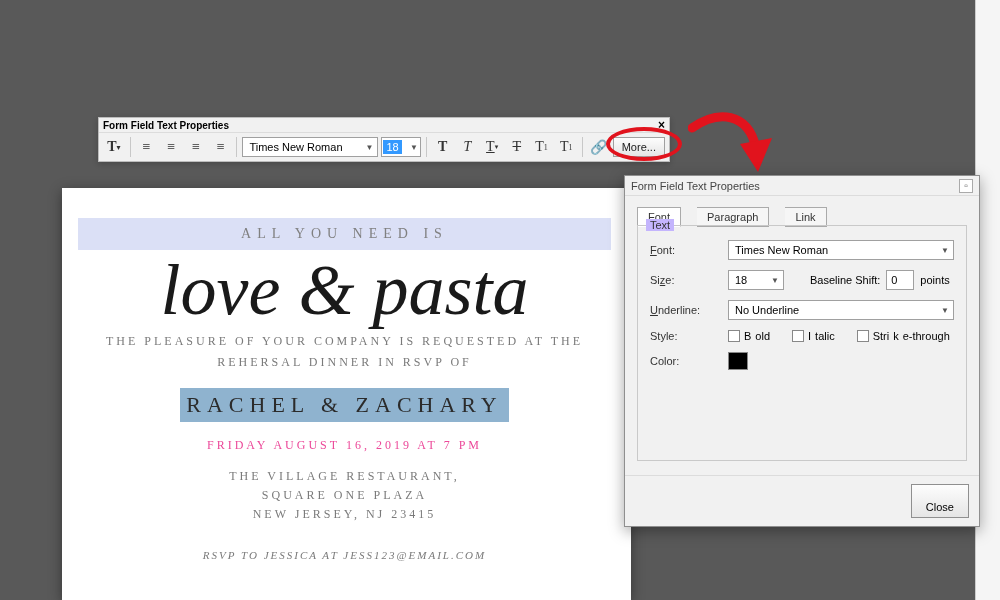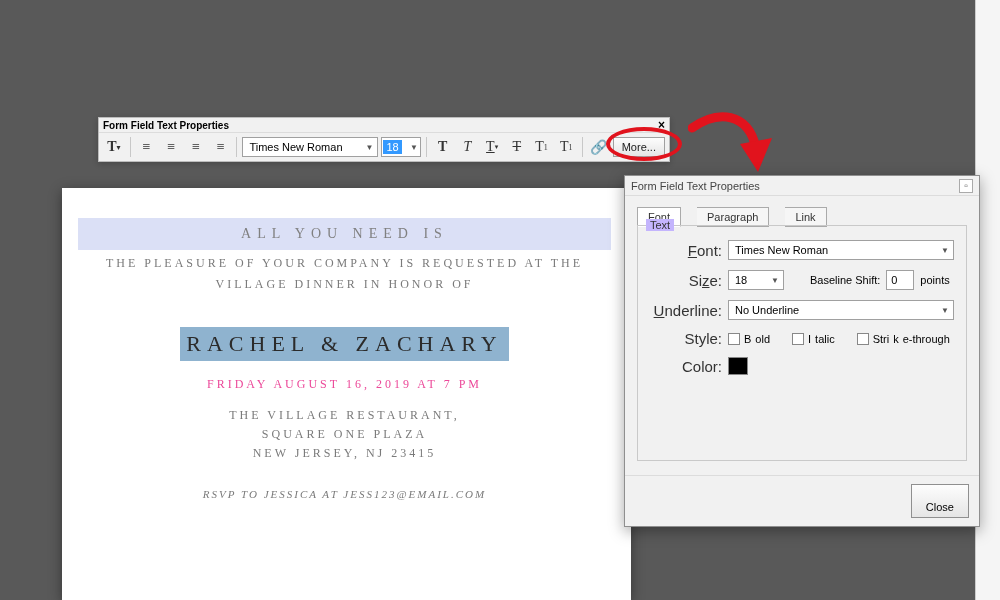--- a/index.html
+++ b/index.html
@@ -117,21 +117,21 @@
   .body-line {
     letter-spacing: 3px; font-size: 12px; color: #7a7a7a;
     margin-top: 6px;
   }
   .names {
     display: inline-block;
     background: #8fb3cf;
     color: #2b2b2b;
     font-size: 22px; letter-spacing: 6px;
     padding: 4px 6px;
-    margin-top: 35px;
+    margin-top: 18px;
   }
   .sub {
     letter-spacing: 3px; font-size: 12px; color: #ec4899; margin-top: 16px;
   }
   .addr { letter-spacing: 3px; font-size: 12px; color: #7a7a7a; margin-top: 14px; line-height: 1.6; }
   .rsvp { letter-spacing: 2px; font-size: 11px; font-style: italic; color: #7a7a7a; margin-top: 24px; }
 
   
   .dialog {
     position: absolute; left: 624px; top: 175px;
@@ -165,21 +165,21 @@
     border: 1px solid #c9c9c9; background: #fff0;
     padding: 14px 12px 14px 12px;
     position: relative;
     height: 236px;
   }
   .group-legend {
     position: absolute; top: -7px; left: 8px;
     background: #c4b5fd; padding: 0 4px; font-size: 11px; color: #333;
   }
   .row { display: flex; align-items: center; margin-bottom: 10px; gap: 6px; }
-  .lbl { width: 72px; text-align: right; font-size: 15px; color: #333; }
+  .lbl { width: 72px; text-align: left; font-size: 11px; color: #333; }
   .lbl .u { text-decoration: underline; }
   .dd {
     flex: 1; height: 20px; border: 1px solid #a0a0a0; background: #fff;
     display: flex; align-items: center; justify-content: space-between;
     padding: 0 4px 0 6px; font-size: 11px; cursor: pointer;
   }
   .dd.small { flex: none; width: 56px; }
   .txt {
     width: 28px; height: 20px; border: 1px solid #a0a0a0; background: #fff;
     padding: 0 4px; font-size: 11px;
@@ -252,22 +252,23 @@
 </div>
 
 <div class="callout-oval"></div>
 <svg class="callout-arrow" viewBox="0 0 90 80">
   <path d="M 4 22 C 30 4, 60 6, 68 42" stroke="#e1131d" stroke-width="9" fill="none" stroke-linecap="round"></path>
   <path d="M 52 38 L 70 66 L 84 32 Z" fill="#e1131d"></path>
 </svg>
 
 <div class="page">
   <div class="band">ALL YOU NEED IS</div>
+  <div class="script">love &amp; pasta</div>
   <div class="body-line">THE PLEASURE OF YOUR COMPANY IS REQUESTED AT THE</div>
-  <div class="body-line">VILLAGE DINNER IN HONOR OF</div>
+  <div class="body-line">REHERSAL DINNER IN RSVP OF</div>
   <div><span class="names">RACHEL &amp; ZACHARY</span></div>
   <div class="sub">FRIDAY AUGUST 16, 2019 AT 7 PM</div>
   <div class="addr">
     <div>THE VILLAGE RESTAURANT,</div>
     <div>SQUARE ONE PLAZA</div>
     <div>NEW JERSEY, NJ 23415</div>
   </div>
   <div class="rsvp">RSVP TO JESSICA AT JESS123@EMAIL.COM</div>
 </div>
 

